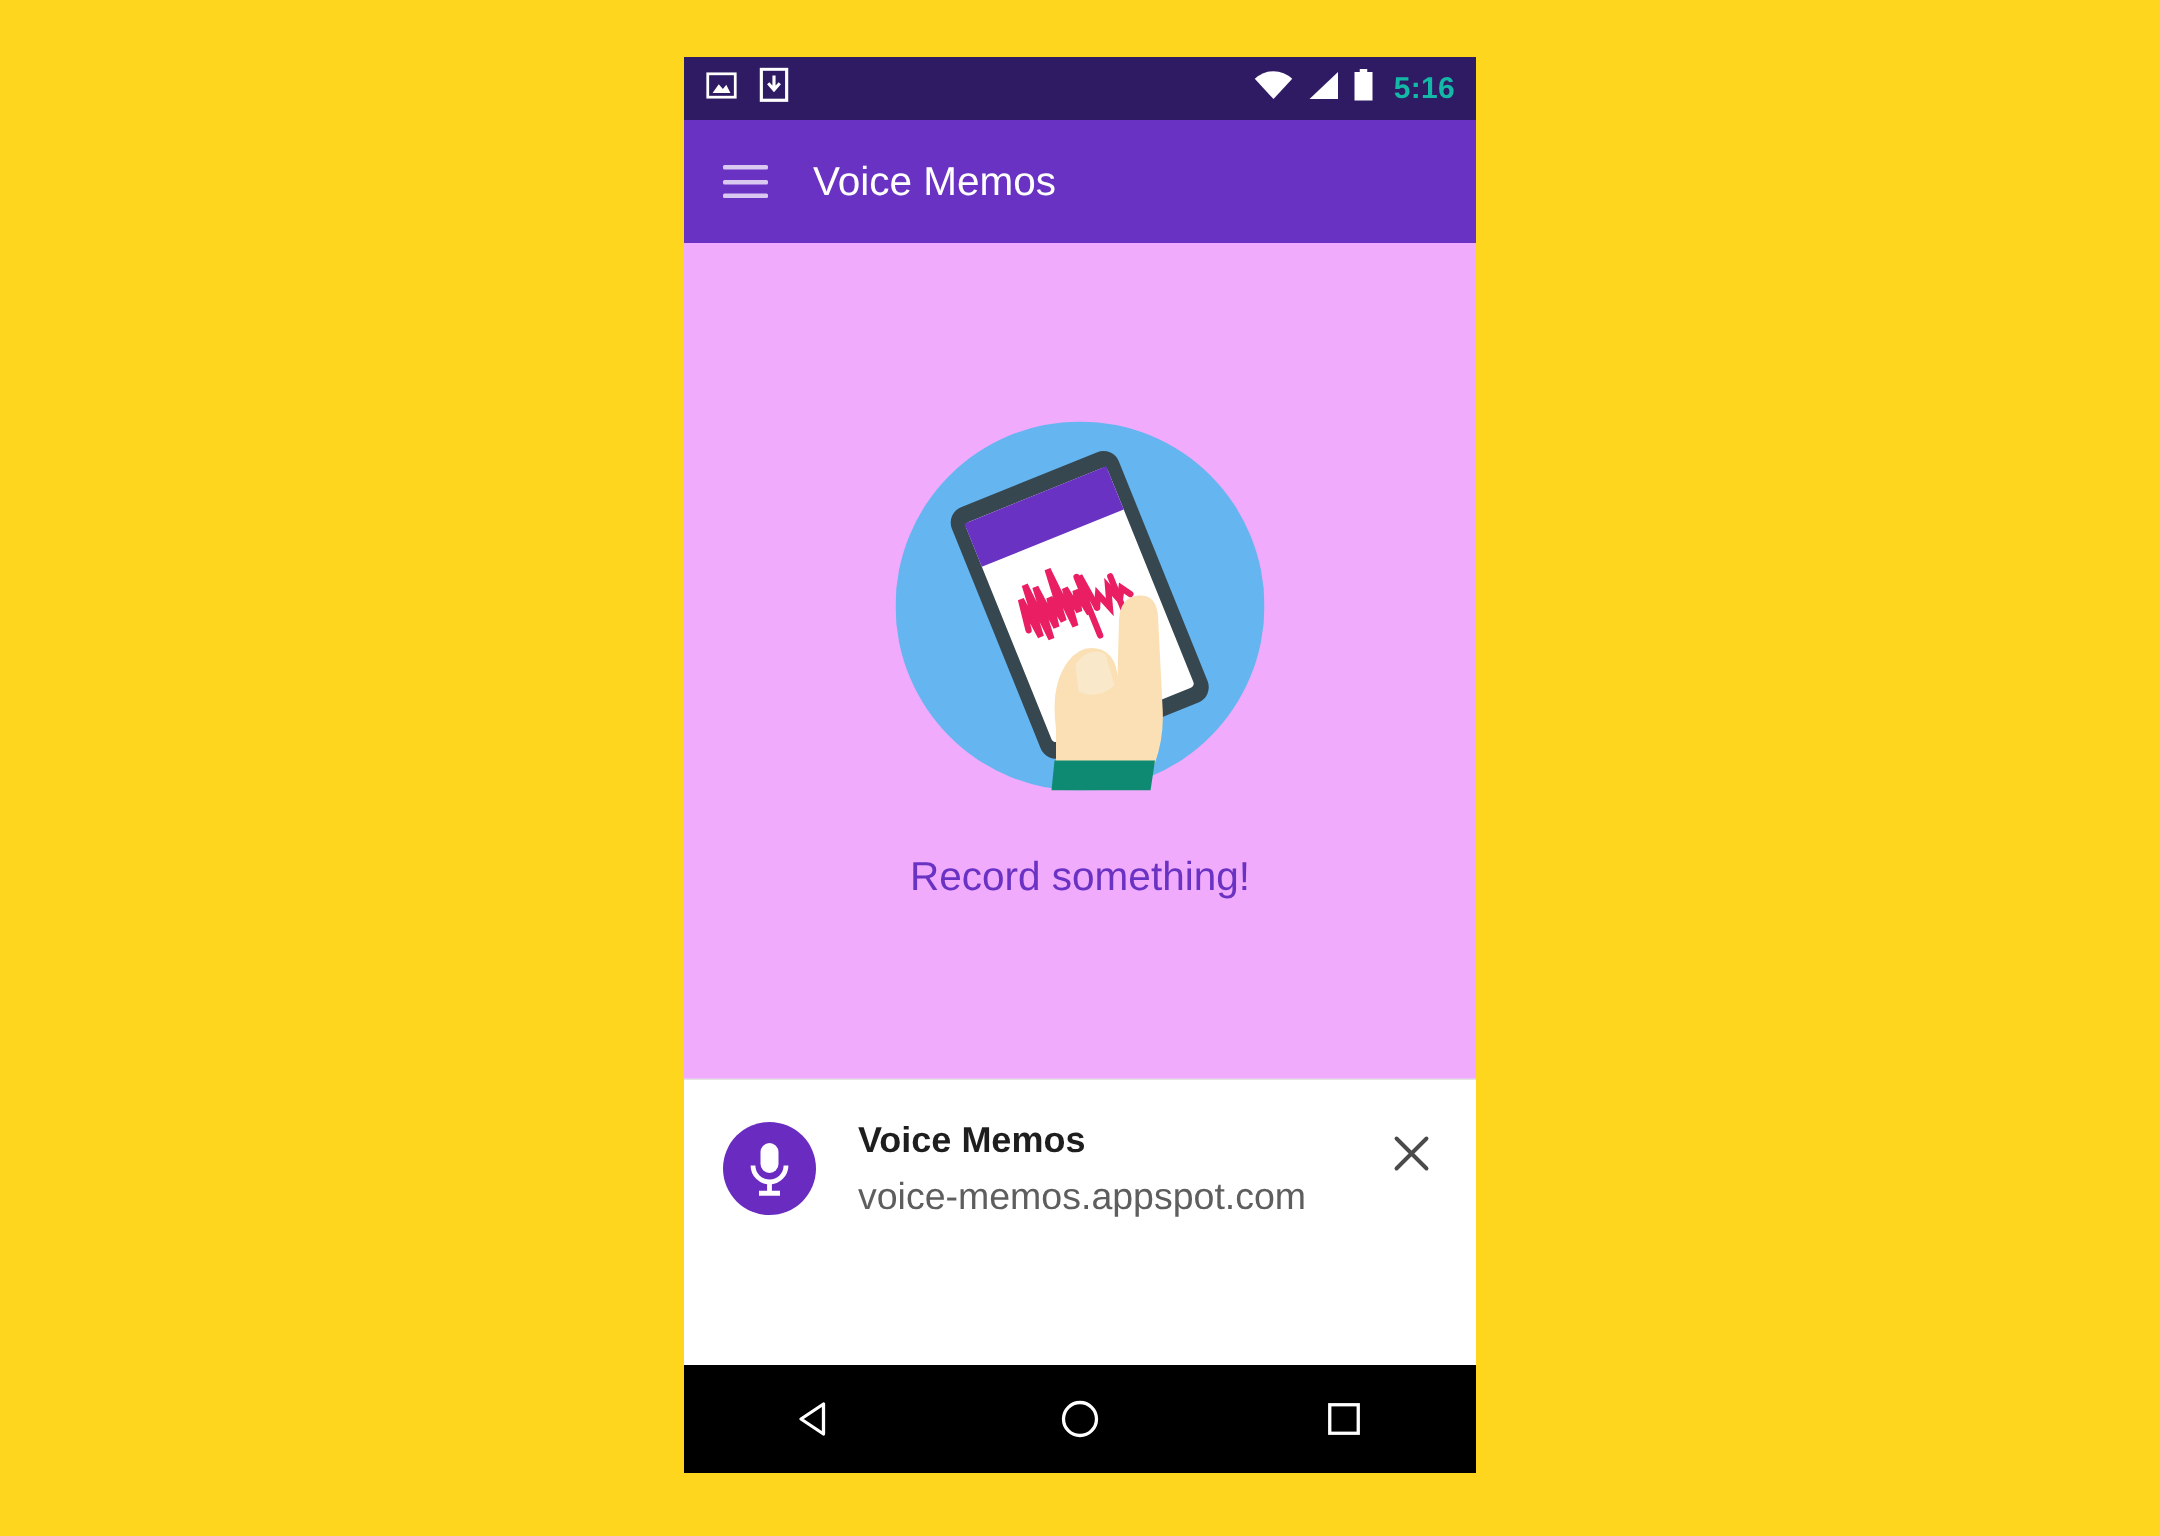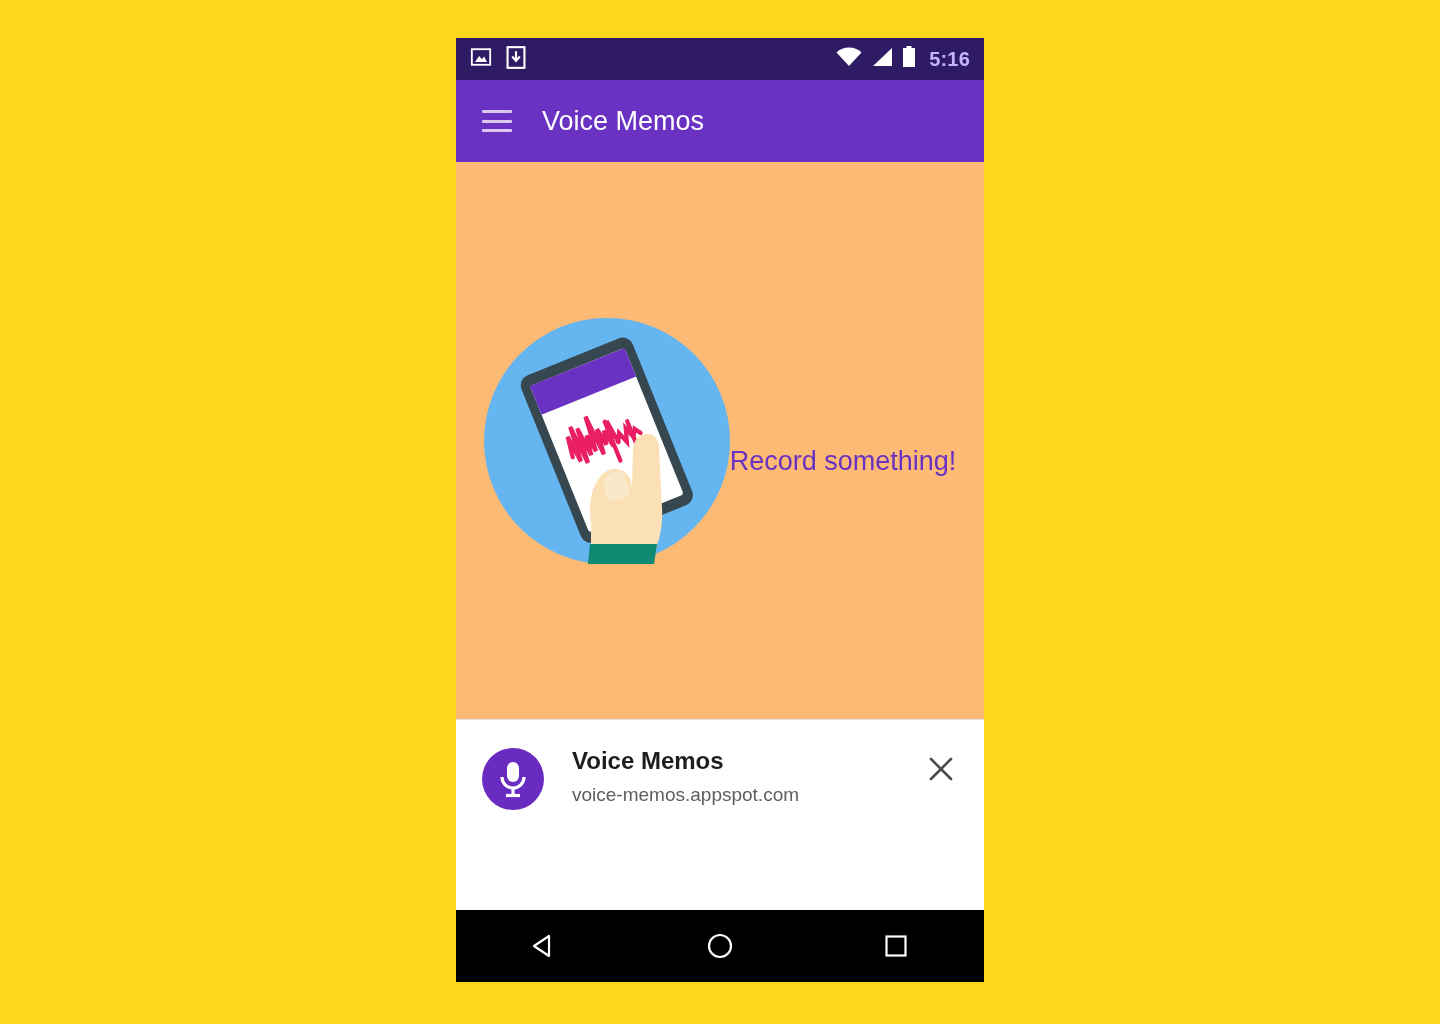--- a/index.html
+++ b/index.html
@@ -24,21 +24,21 @@
   .status-bar {
     height:42px;
     background:#2F1A64;
     display:flex; align-items:center;
     padding:0 14px;
     flex-shrink:0;
   }
   .sb-left { display:flex; align-items:center; gap:14px; }
   .sb-right { margin-left:auto; display:flex; align-items:center; gap:9px; }
   .sb-time {
-    color:#c4b5fd; font-size:20px; font-weight:bold;
+    color:#14b8a6; font-size:20px; font-weight:bold;
     letter-spacing:.2px; margin-left:4px;
   }
   .ic { display:block; }
 
   
   .app-bar {
     height:82px;
     background:#6A32C3;
     display:flex; align-items:center;
     padding:0 26px;
@@ -54,22 +54,22 @@
     background:#D9C8F0; border-radius:1px;
   }
   .app-title {
     color:#FFFFFF; font-size:27px;
     margin-left:30px; white-space:nowrap;
   }
 
   
   .content {
     flex:1;
-    background:#fdba74;
-    display:flex; flex-direction:row;
+    background:#f0abfc;
+    display:flex; flex-direction:column;
     align-items:center; justify-content:center;
     position:relative;
     border-bottom:1px solid #E3E3E3;
   }
   .illustration { width:246px; height:246px; display:block; }
   .empty-text {
     margin-top:42px;
     color:#6A32C3;
     font-size:27px;
   }
@@ -88,21 +88,21 @@
     background:#6A2BC0;
     display:flex; align-items:center; justify-content:center;
     flex-shrink:0; margin-top:4px;
   }
   .banner-text { margin-left:28px; padding-top:2px; }
   .banner-title {
     font-size:24px; font-weight:bold; color:#1E1E1E;
     line-height:1.25;
   }
   .banner-url {
-    font-size:19px; color:#5E5E5E; margin-top:8px;
+    font-size:25px; color:#5E5E5E; margin-top:8px;
   }
   .close-btn {
     margin-left:auto; width:34px; height:34px;
     display:flex; align-items:center; justify-content:center;
     cursor:pointer; margin-top:8px; flex-shrink:0;
   }
   .banner-actions {
     display:flex; justify-content:flex-end;
     margin-top:20px;
   }

